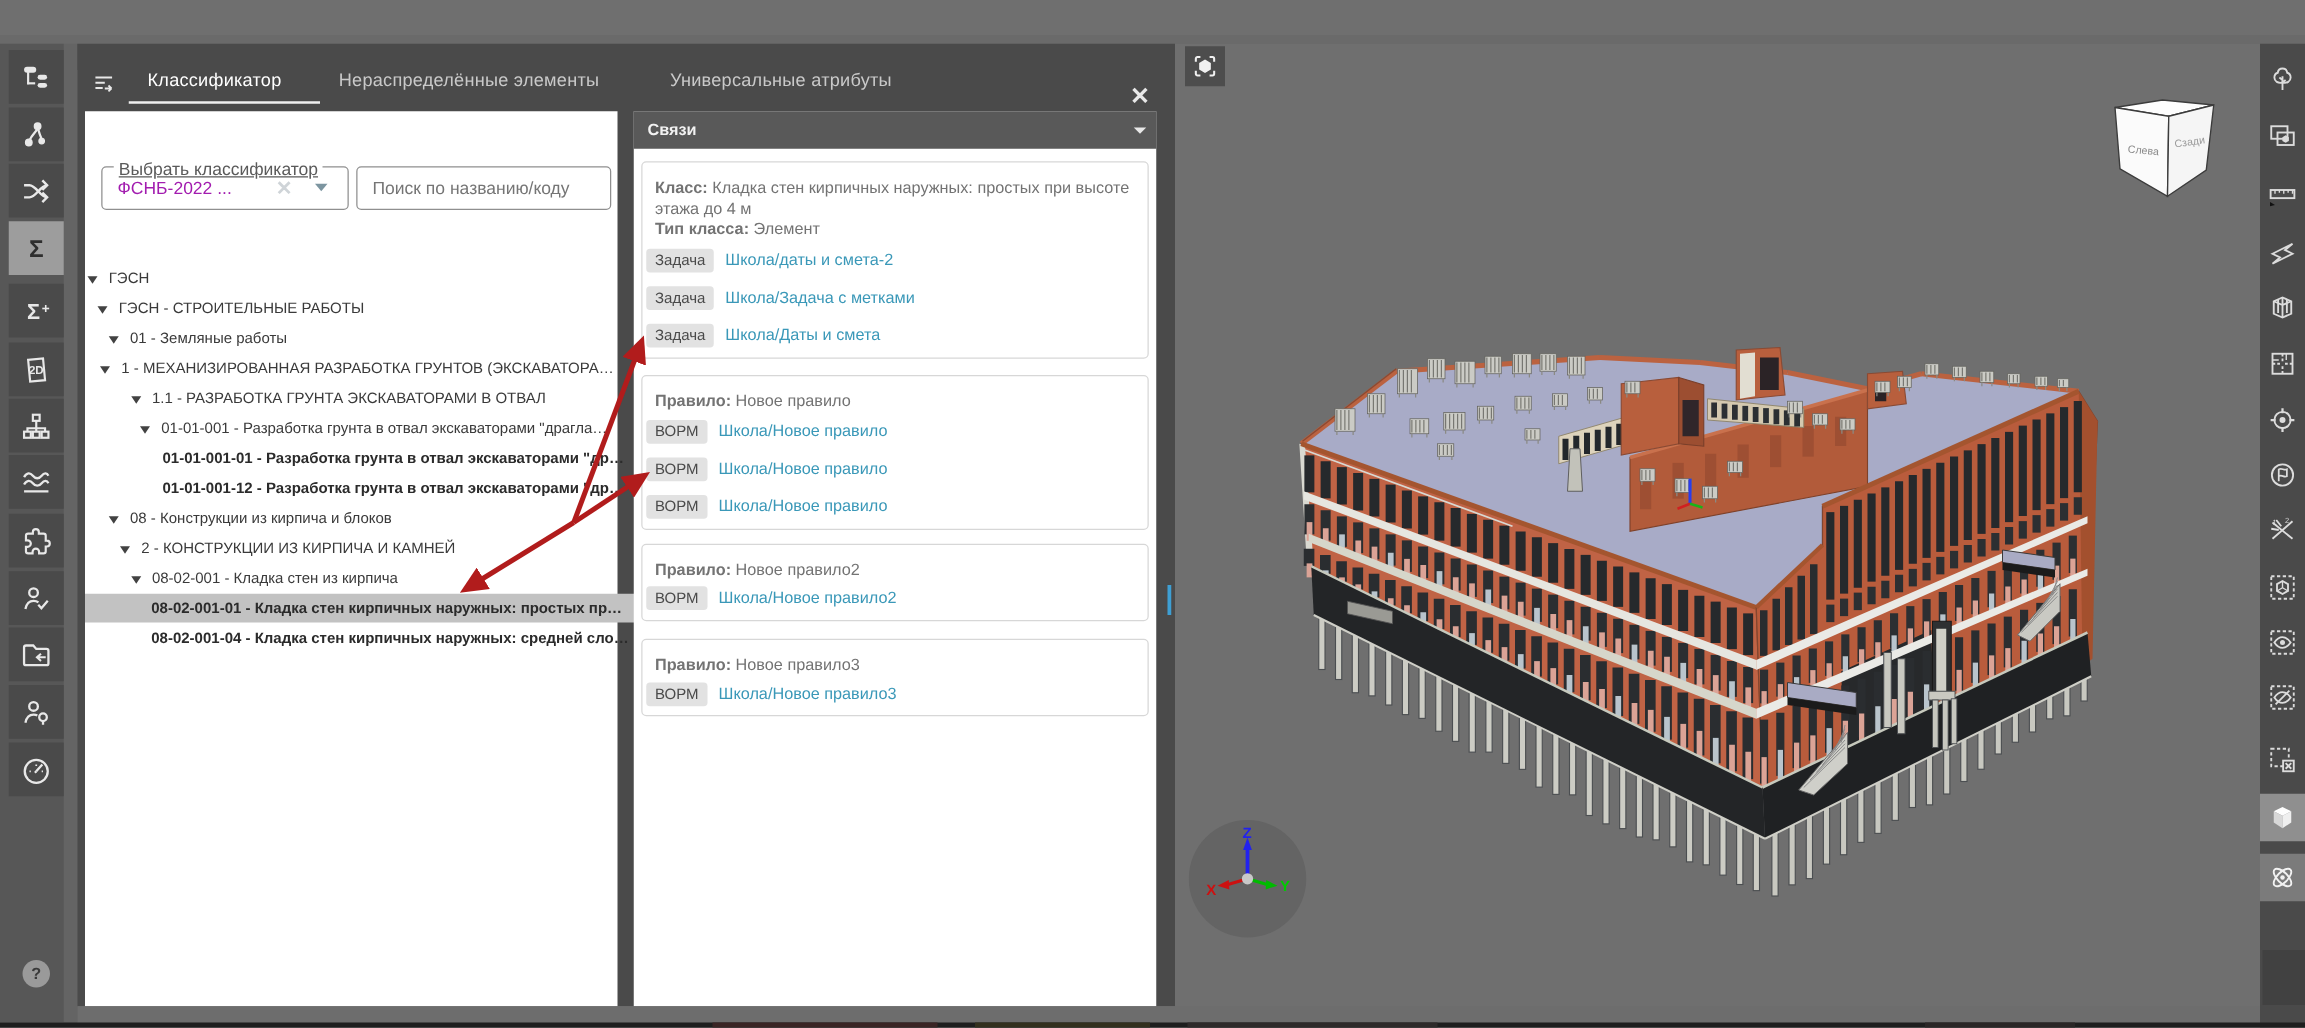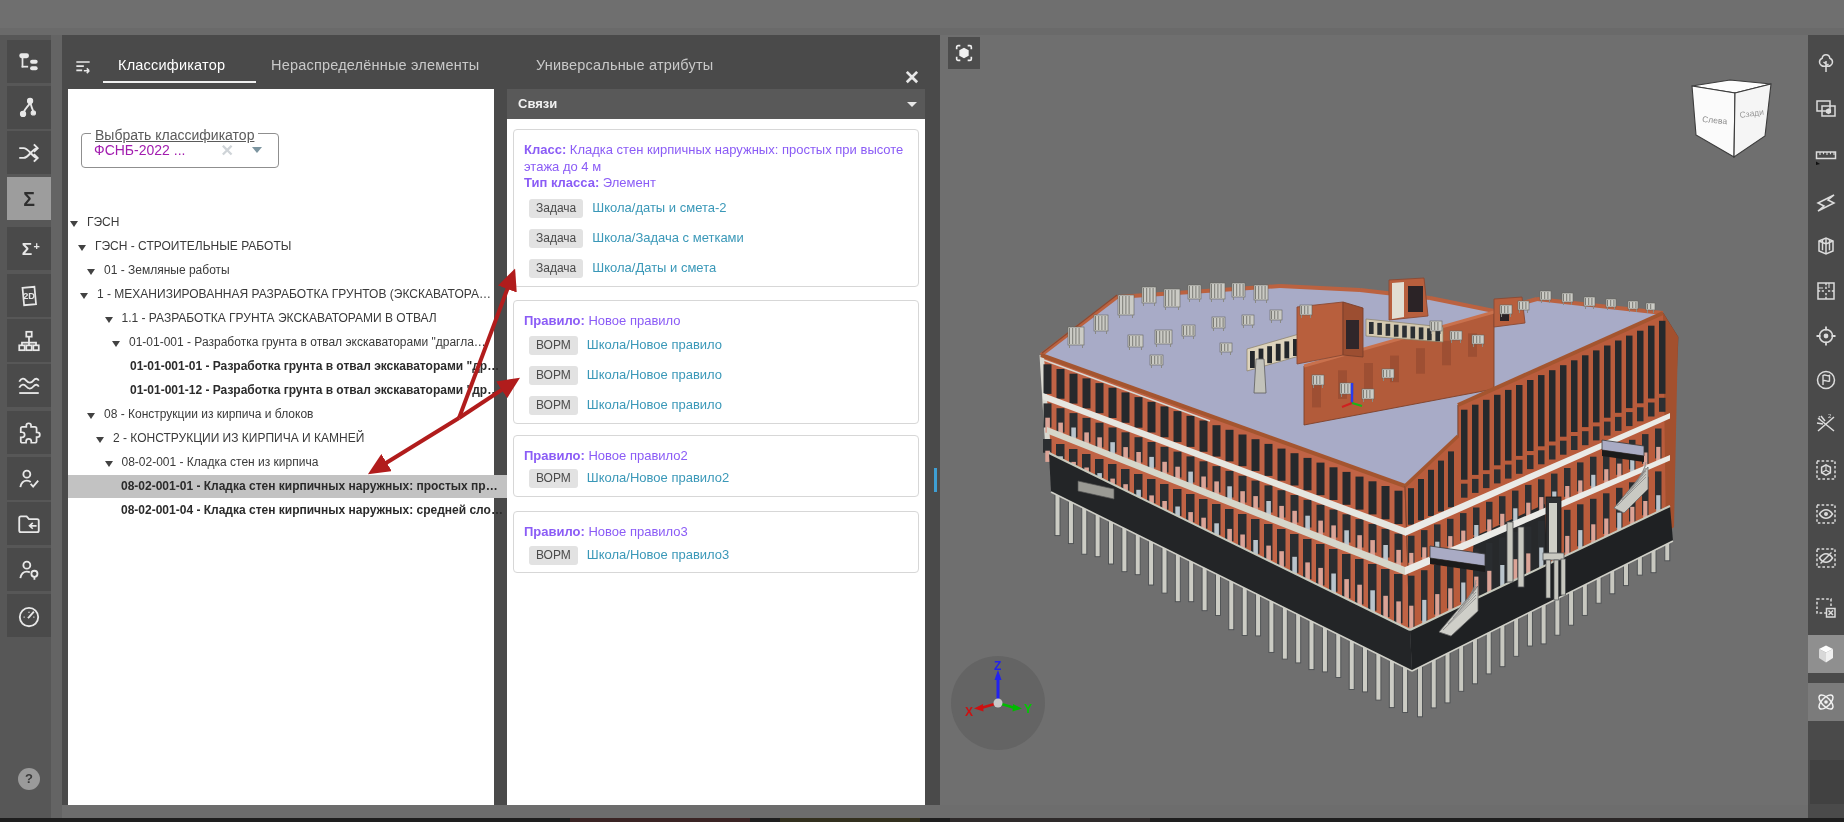--- a/index.html
+++ b/index.html
@@ -43,22 +43,22 @@
 #srchbox .ph{position:absolute;left:12px;top:8px;font-size:14px;color:#757575;}
 .teal{color:#3a98b6;}
 #treectl{position:absolute;left:0;top:96px;width:100%;height:20px;font-size:11.5px;font-weight:bold;letter-spacing:.5px;}
 
 .trow{position:absolute;left:0;width:100%;height:23px;font-size:12px;color:#3a3a3a;white-space:nowrap;overflow:hidden;}
 .trow b{color:#2b2b2b;}
 .trow .ar{display:inline-block;width:0;height:0;border-left:4.5px solid transparent;border-right:4.5px solid transparent;border-top:6px solid #424242;margin-right:9px;position:relative;top:1px;}
 .trow.sel{background:#c2c2c2;}
 
 .card{position:absolute;left:6px;width:404px;border:1px solid #d7d7d7;border-radius:4px;background:#fff;}
-.card .txt{margin:12px 10px 0 10px;font-size:13px;color:#8b5cf6;line-height:16.5px;}
-.linkrow{position:absolute;left:10px;height:19px;margin-left:12px;}
+.card .txt{margin:12px 10px 0 10px;font-size:13px;color:#737373;line-height:16.5px;}
+.linkrow{position:absolute;left:10px;height:19px;}
 .chip{display:inline-block;background:#e2e2e2;border-radius:3px;font-size:12px;color:#4a4a4a;padding:2px 7px 3px 7px;vertical-align:top;}
 .lnk{font-size:13px;color:#3a98b8;margin-left:9px;vertical-align:top;padding-top:1px;display:inline-block;}
 
 #viewport{position:absolute;left:940px;top:28px;width:868px;height:794px;background:#6f6f6f;}
 #focusbtn{position:absolute;left:8px;top:9px;width:32px;height:32px;background:#4d4d4d;display:flex;align-items:center;justify-content:center;}
 
 #rightbar{position:absolute;left:1808px;top:28px;width:36px;height:794px;background:#4a4a4a;}
 .rbtn{position:absolute;left:0;width:36px;height:36px;display:flex;align-items:center;justify-content:center;}
 .rbtn.activ1{background:#8f8f8f;height:38px;}
 .rbtn.activ2{background:#7b7b7b;height:38px;}
@@ -227,20 +227,23 @@
   <div class="tab" style="left:474px">Универсальные атрибуты</div>
   <div id="tabunderline"></div>
   <div id="tabclose">✕</div>
 
   <div class="subpanel" id="sp1">
     <div class="obox" id="selbox">
         <div class="lbl">Выбрать классификатор</div>
         <div class="val">ФСНБ-2022 ...</div>
         <div class="clr">✕</div>
         <div class="car"></div>
+      </div>
+    <div class="obox" id="srchbox">
+        <div class="ph">Поиск по названию/коду</div>
       </div>
     <div id="treewrap">
       <div class="trow" style="top:121.5px;padding-left:2px;line-height:23px"><span class="ar"></span>ГЭСН</div>
       <div class="trow" style="top:145.5px;padding-left:10px;line-height:23px"><span class="ar"></span>ГЭСН - СТРОИТЕЛЬНЫЕ РАБОТЫ</div>
       <div class="trow" style="top:169.5px;padding-left:19px;line-height:23px"><span class="ar"></span>01 - Земляные работы</div>
       <div class="trow" style="top:193.5px;padding-left:12px;line-height:23px"><span class="ar"></span>1 - МЕХАНИЗИРОВАННАЯ РАЗРАБОТКА ГРУНТОВ (ЭКСКАВАТОРА…</div>
       <div class="trow" style="top:217.5px;padding-left:36.5px;line-height:23px"><span class="ar"></span>1.1 - РАЗРАБОТКА ГРУНТА ЭКСКАВАТОРАМИ В ОТВАЛ</div>
       <div class="trow" style="top:241.5px;padding-left:44px;line-height:23px"><span class="ar"></span>01-01-001 - Разработка грунта в отвал экскаваторами "драгла…</div>
       <div class="trow" style="top:265.5px;padding-left:62px;line-height:23px"><b>01-01-001-01 - Разработка грунта в отвал экскаваторами "др…</b></div>
       <div class="trow" style="top:289.5px;padding-left:62px;line-height:23px"><b>01-01-001-12 - Разработка грунта в отвал экскаваторами "др…</b></div>

